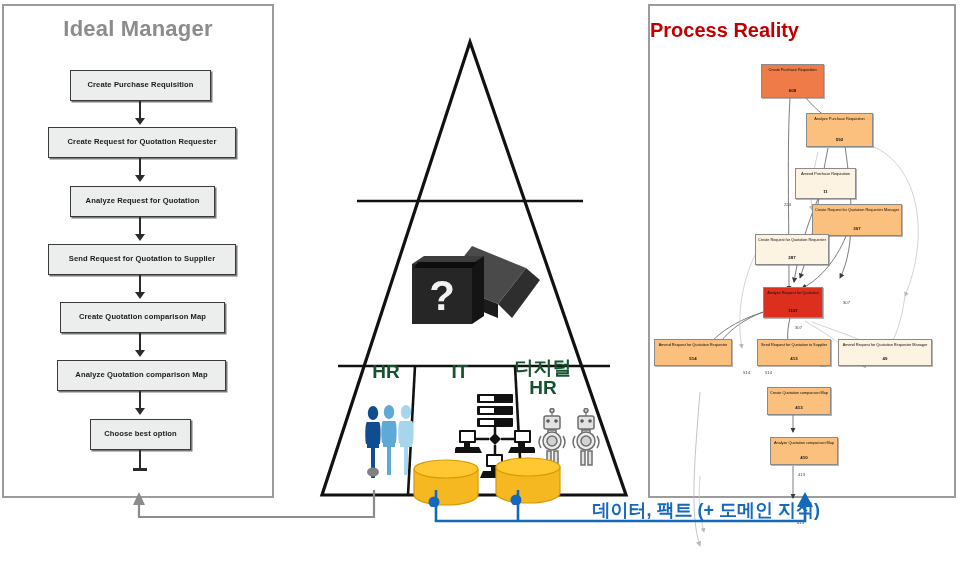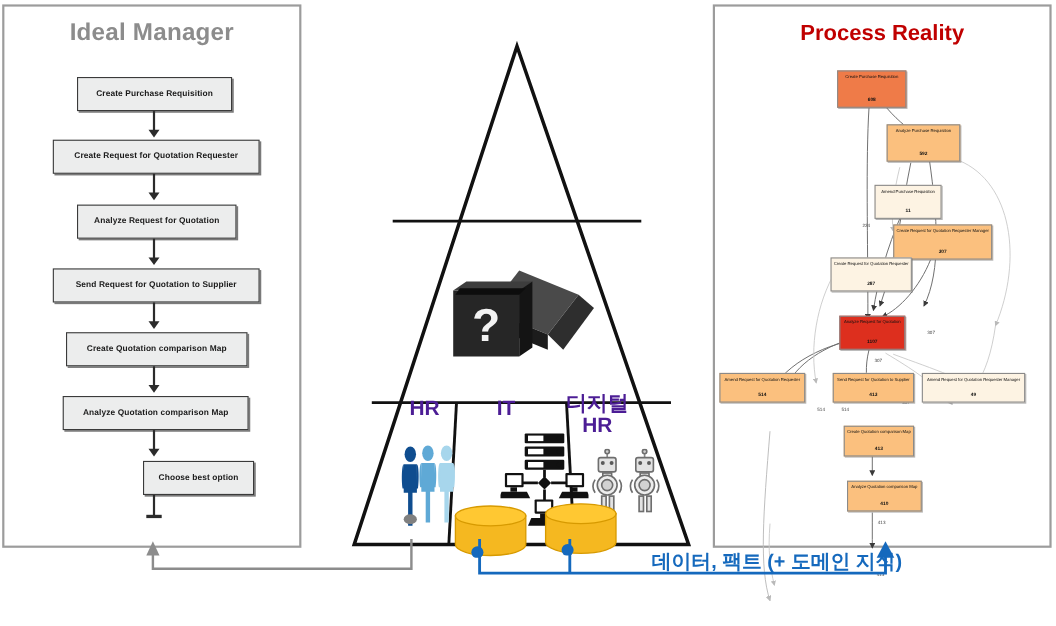--- a/index.html
+++ b/index.html
@@ -35,40 +35,40 @@
   }
   .flowstop{position:absolute;height:3px;width:14px;background:#2b2b2b;}
 
   
   #center-title{
     position:absolute;left:330px;top:6px;width:290px;text-align:center;
     font-size:21px;font-weight:bold;color:#111;
   }
   #pyramid-svg{position:absolute;left:300px;top:36px;}
   .pyr-label{
-    position:absolute;font-size:19px;font-weight:bold;color:#4c1d95;
+    position:absolute;font-size:19px;font-weight:bold;color:#14532d;
     text-align:center;line-height:1.05;
   }
   #lbl-hr{left:355px;top:362px;width:62px;}
   #lbl-it{left:431px;top:362px;width:58px;}
   #lbl-dhr{left:505px;top:358px;width:76px;}
 
   
   #mystery-box{position:absolute;left:398px;top:228px;width:152px;height:108px;}
 
   
   #people-icon{position:absolute;left:362px;top:404px;width:60px;height:76px;}
   #it-icon{position:absolute;left:455px;top:392px;width:80px;height:90px;}
   #robot-icon{position:absolute;left:538px;top:408px;width:70px;height:72px;}
   .db-cyl{position:absolute;}
 
   
   #right-panel{left:648px;top:4px;width:308px;height:494px;}
   #right-title{
-    position:absolute;left:0;top:13px;width:100%;text-align:center;
+    position:absolute;left:0;top:13px;width:100%;text-align:left;
     font-size:20px;font-weight:bold;color:#c00000;
   }
   #pm-svg{position:absolute;left:0;top:46px;}
   .pm-node{position:absolute;box-sizing:border-box;border:1px solid #8a8a8a;
     box-shadow:1px 1px 0 rgba(120,120,120,.55);}
   .pm-name{
     position:absolute;left:0;top:3px;width:100%;text-align:center;
     font-size:3.9px;color:#111;line-height:1;letter-spacing:-.05px;
     white-space:nowrap;overflow:hidden;
   }
@@ -110,21 +110,21 @@
     <div class="flowhead" style="left:135px;top:292px;"></div>
 
     <div class="flowbox" style="left:60px;top:302px;width:165px;height:31px;">Create Quotation comparison Map</div>
     <div class="flowarrow" style="left:139px;top:333px;height:22px;"></div>
     <div class="flowhead" style="left:135px;top:350px;"></div>
 
     <div class="flowbox" style="left:57px;top:360px;width:169px;height:31px;">Analyze Quotation comparison Map</div>
     <div class="flowarrow" style="left:139px;top:391px;height:22px;"></div>
     <div class="flowhead" style="left:135px;top:408px;"></div>
 
-    <div class="flowbox" style="left:90px;top:419px;width:101px;height:31px;margin-left:40px;">Choose best option</div>
+    <div class="flowbox" style="left:90px;top:419px;width:101px;height:31px;">Choose best option</div>
     <div class="flowarrow" style="left:139px;top:450px;height:20px;"></div>
     <div class="flowstop" style="left:133px;top:468px;"></div>
   </div>
 
 
   <svg id="pyramid-svg" width="340" height="470">
 
     <polygon points="170,6 326,459 22,459" fill="#ffffff" stroke="#111111" stroke-width="3.2"></polygon>
 
     <line x1="57" y1="165" x2="283" y2="165" stroke="#111111" stroke-width="2.6"></line>

